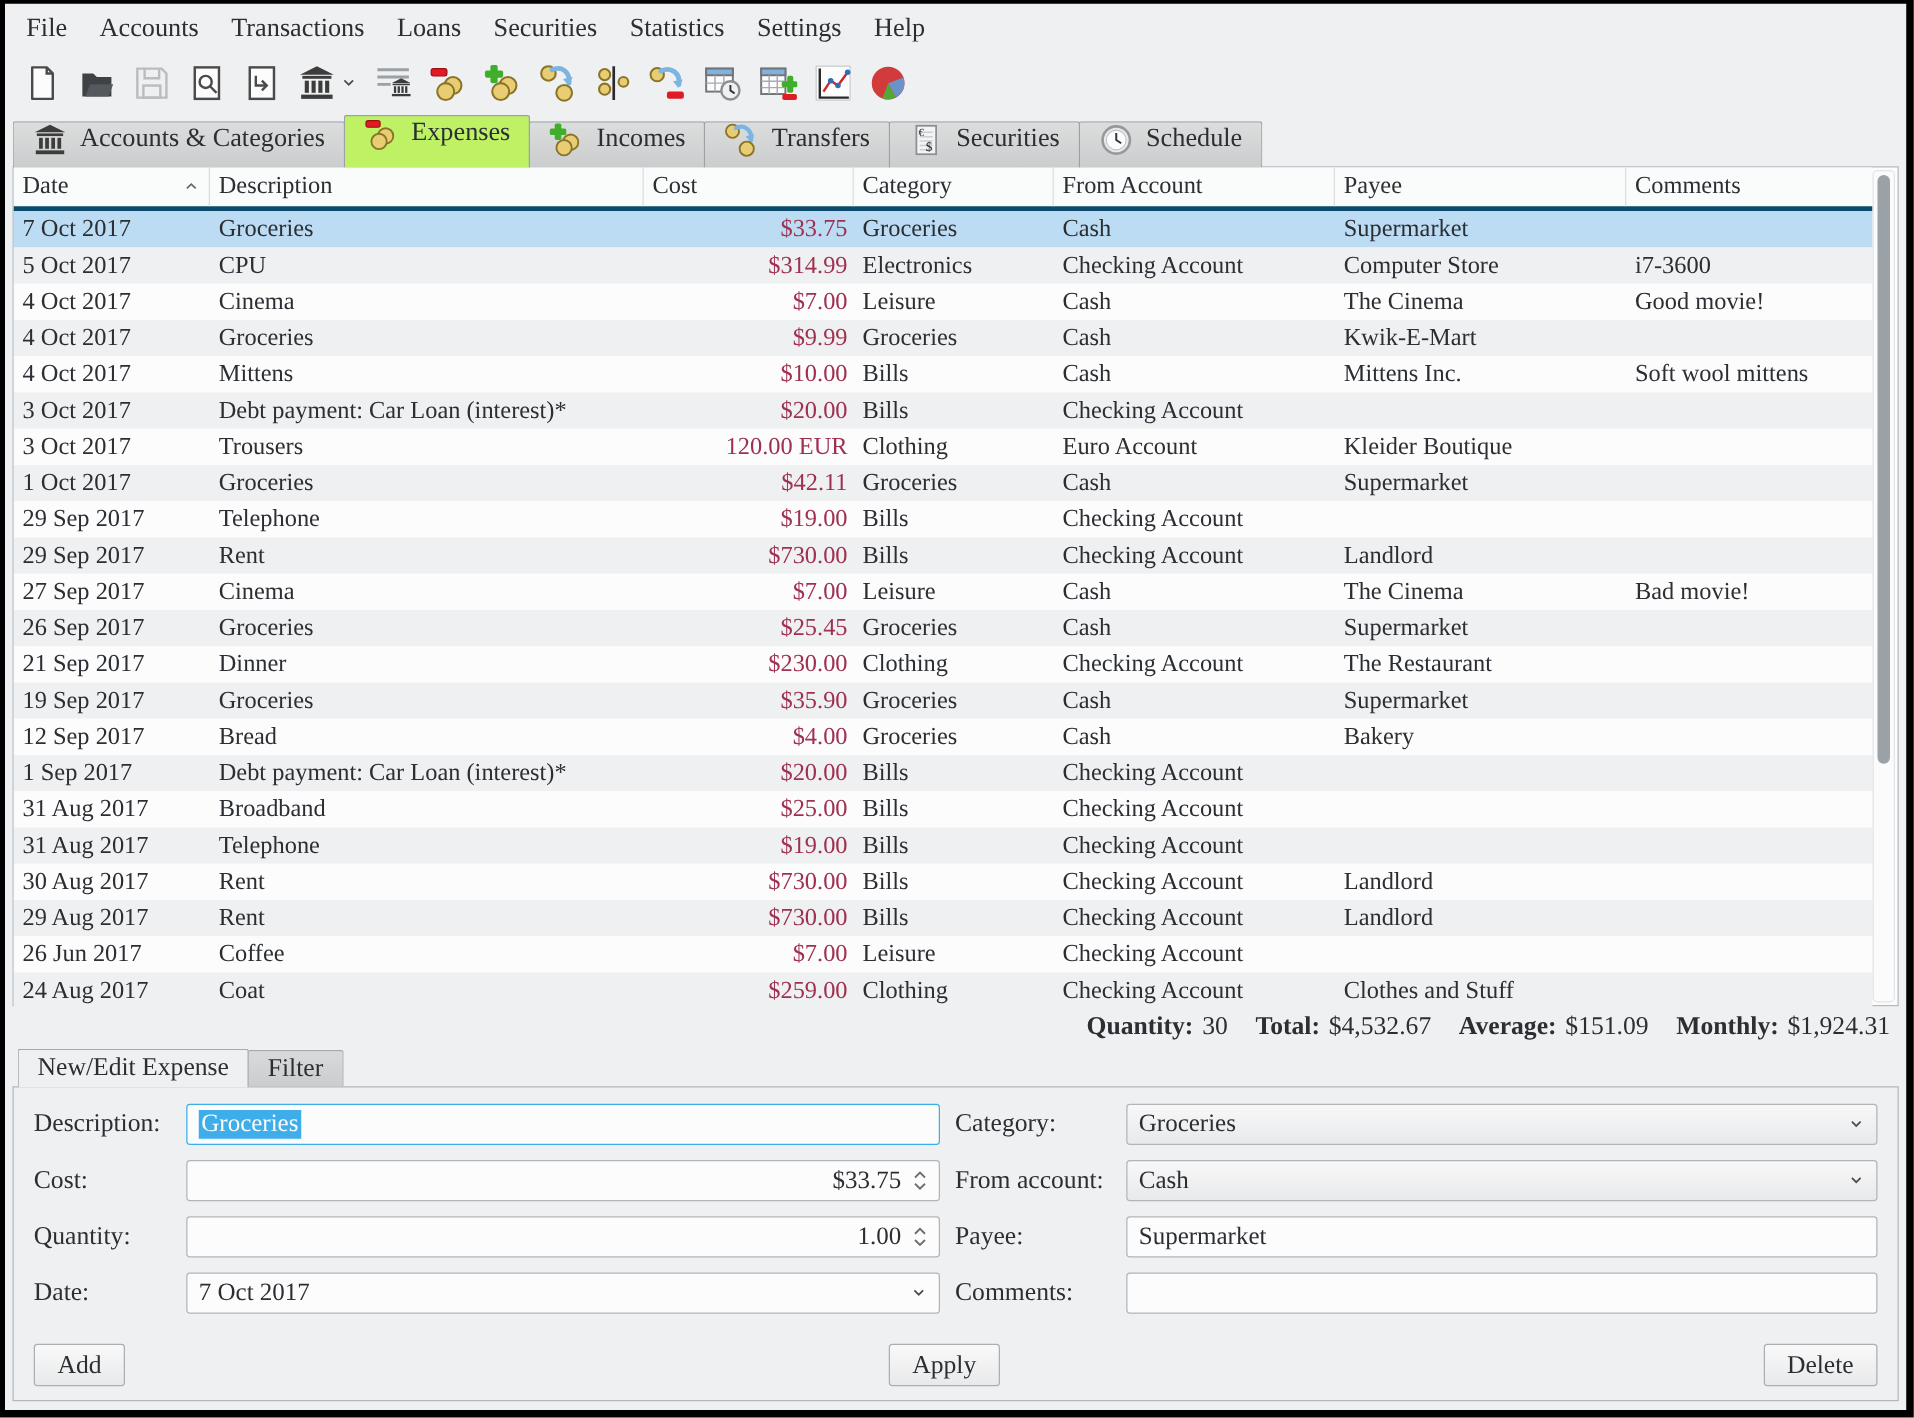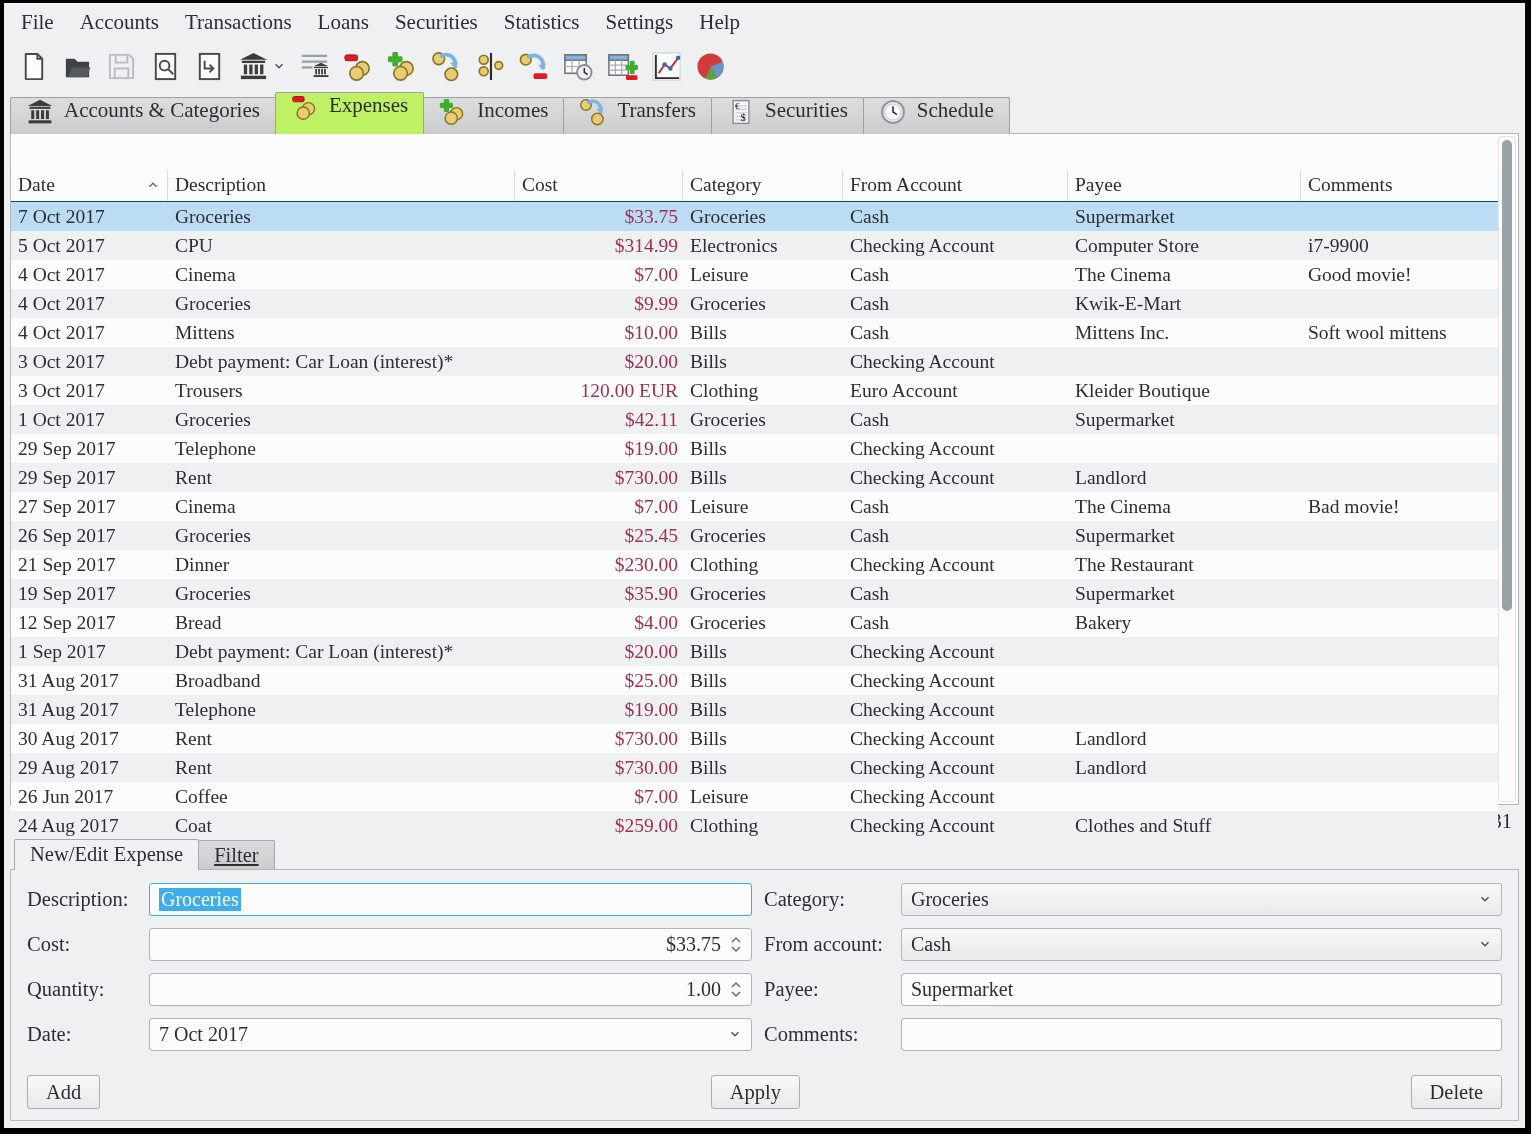--- a/index.html
+++ b/index.html
@@ -37,48 +37,48 @@
   .ticon svg{width:28px;height:28px;display:block;}
   
   .table{
     margin:0 6px;background:#fcfcfc;border:1px solid #b3b8bc;position:relative;
     height:672px;box-sizing:border-box;flex:none;margin-top:-1px;z-index:2;
   }
   .thead,.trow{
     display:grid;
     grid-template-columns:157px 347px 168px 160px 225px 233px 1fr;
   }
-  .thead{height:31px;line-height:30px;background:#fafbfb;border-bottom:1px solid #0c4a6e;margin-right:20px;margin-top:36px;}
+  .thead{height:31px;line-height:30px;background:#fafbfb;border-bottom:4px solid #0c4a6e;margin-right:20px;}
   .hcell{padding:0 7px;font-size:19.5px;border-right:1px solid #dcdee0;position:relative;overflow:hidden;white-space:nowrap;}
   .hcell:last-child{border-right:none;}
   .sort{position:absolute;right:7px;top:8px;display:flex;}
   .sort svg{width:14px;height:14px;}
   .tbody{margin-right:20px;}
   .trow{height:29px;line-height:29px;font-size:19.5px;background:#fcfcfc;}
   .trow.alt{background:#eff0f1;}
   .trow.selected{background:#bcdcf4;}
   .cell{padding:0 7px;overflow:hidden;white-space:nowrap;}
   .cell.cost{text-align:right;padding-right:5px;color:#9e3050;}
   .vscroll{
     position:absolute;top:2px;right:2px;bottom:2px;width:16px;
     background:#fbfbfc;border:1px solid #e2e4e6;border-radius:4px;
   }
   .vthumb{position:absolute;left:3px;right:3px;top:3px;height:71%;background:#9aa1a7;border-radius:5px;}
   
   .summary{height:33px;line-height:32px;text-align:right;padding-right:13px;font-size:20.5px;flex:none;}
   .slabel{font-weight:bold;margin-left:17px;}
-  .sval{margin-left:22px;}
+  .sval{margin-left:7px;}
   
   .etabs{display:flex;align-items:flex-end;height:31px;padding-left:10px;flex:none;position:relative;z-index:3;}
   .etab{
     height:29px;line-height:28px;padding:0 15px;font-size:20.5px;
     background:linear-gradient(#d9dadb,#cbcccd);border:1px solid #a6aaae;border-bottom:none;
     border-radius:2px 2px 0 0;box-sizing:border-box;cursor:default;
   }
-  .etab + .etab{margin-left:-1px;text-decoration:underline;}
+  .etab + .etab{margin-left:-1px;}
   .etab.active{background:#eff0f1;height:31px;margin-bottom:-1px;z-index:4;position:relative;}
   
   .panel{
     flex:1;margin:0 6px 7px 6px;border:1px solid #b3b8bc;background:#eff0f1;
     padding:12px 16px 11px 16px;display:flex;flex-direction:column;box-sizing:border-box;margin-top:0;
   }
   .fgrid{
     display:grid;grid-template-columns:122px 603px 12px 137px 1fr;
     grid-auto-rows:34px;row-gap:11px;align-items:center;
   }
@@ -390,21 +390,21 @@
           <div class="cell">Supermarket</div>
           <div class="cell"></div>
         </div>
         <div class="trow alt">
           <div class="cell">5 Oct 2017</div>
           <div class="cell">CPU</div>
           <div class="cell cost">$314.99</div>
           <div class="cell">Electronics</div>
           <div class="cell">Checking Account</div>
           <div class="cell">Computer Store</div>
-          <div class="cell">i7-9900</div>
+          <div class="cell">i7-3600</div>
         </div>
         <div class="trow">
           <div class="cell">4 Oct 2017</div>
           <div class="cell">Cinema</div>
           <div class="cell cost">$7.00</div>
           <div class="cell">Leisure</div>
           <div class="cell">Cash</div>
           <div class="cell">The Cinema</div>
           <div class="cell">Good movie!</div>
         </div>

